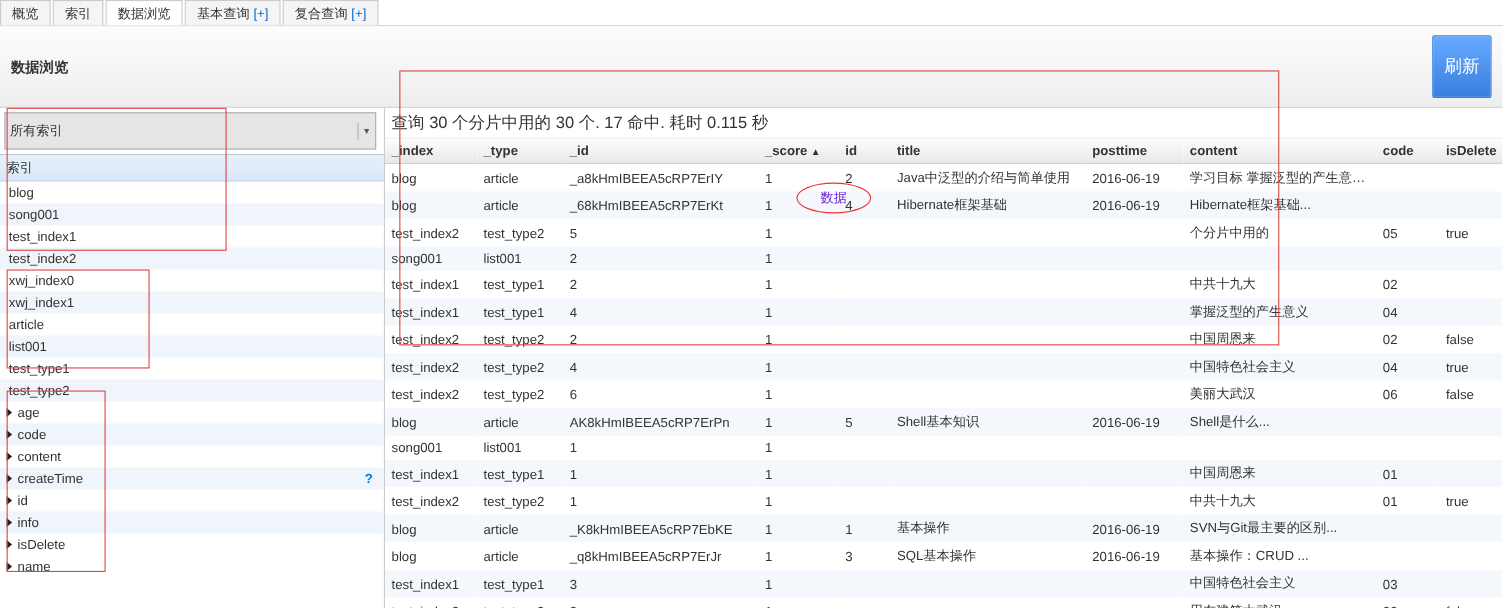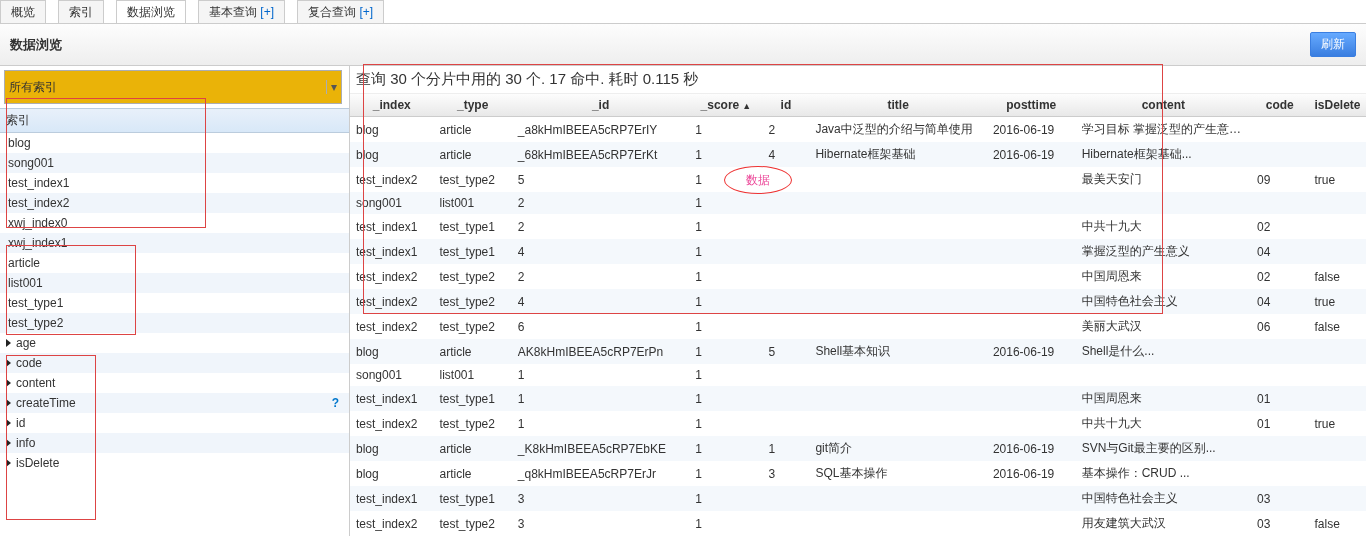--- a/index.html
+++ b/index.html
@@ -1,44 +1,44 @@
 <!DOCTYPE html>
 <html><head>
 <meta charset="utf-8">
 <style>
 * { box-sizing: border-box; margin: 0; padding: 0; }
 body { font-family: "Microsoft YaHei", Arial, sans-serif; font-size: 12px; color: #333; background: #fff; width: 1366px; }
 .tabs { border-bottom: 1px solid #ccc; padding: 0; height: 24px; display: flex; }
-.tab { border: 1px solid #ccc; border-bottom: none; padding: 3px 10px; margin-right: 12px; cursor: pointer; background: #f5f5f5; font-size: 12px; }
+.tab { border: 1px solid #ccc; border-bottom: none; padding: 3px 10px; margin-right: 2px; cursor: pointer; background: #f5f5f5; font-size: 12px; }
 .tab.active { background: #fff; position: relative; z-index: 1; }
 .tab .plus { color: #0066cc; }
 .titlebar { display: flex; justify-content: space-between; align-items: center; padding: 8px 10px; border-bottom: 1px solid #ccc; background: linear-gradient(#fdfdfd,#eee); }
 .titlebar h2 { font-size: 13px; font-weight: bold; }
-.refresh-btn { background: linear-gradient(#66aaff,#3a7ee0); color: #fff; border: 1px solid #3a7ee0; padding: 3px 10px; cursor: pointer; font-size: 12px; border-radius: 2px; }
+.refresh-btn { background: linear-gradient(#66aaff,#3a7ee0); color: #fff; border: 1px solid #3a7ee0; padding: 17px 10px; cursor: pointer; font-size: 16px; border-radius: 2px; }
 .main { display: flex; }
 .sidebar { width: 350px; flex-shrink: 0; border-right: 1px solid #ccc; }
-.dropdown { width: 338px; margin: 4px; border: 1px solid #abadb3; padding: 16px 4px; height: 22px; background: #eab308; display: flex; justify-content: space-between; align-items: center; cursor: pointer; }
+.dropdown { width: 338px; margin: 4px; border: 1px solid #abadb3; padding: 16px 4px; height: 22px; background: #e5e5e5; display: flex; justify-content: space-between; align-items: center; cursor: pointer; font-family: Liberation Mono, monospace; }
 .dropdown .arrow { border-left: 1px solid #abadb3; padding-left: 4px; color: #555; }
 .section-header { background: linear-gradient(#e8f0fa,#d8e8f8); padding: 3px 6px; border-top: 1px solid #bcd; border-bottom: 1px solid #bcd; font-size: 12px; }
 .sidebar-list .item { padding: 3px 8px; cursor: pointer; }
 .sidebar-list .item.odd { background: #f0f5fb; }
 .field-item { display: flex; align-items: center; padding: 3px 4px; cursor: pointer; justify-content: space-between; }
 .field-item .left { display: flex; align-items: center; }
 .field-item.odd { background: #f0f5fb; }
 .field-item .tri { display:inline-block; width:0; height:0; border-top:4px solid transparent; border-bottom:4px solid transparent; border-left:5px solid #222; margin-right:5px; margin-left:2px; }
 .field-item .q { color: #07c; font-weight: bold; padding-right: 6px; }
 .content { flex: 1; overflow: auto; }
 .summary { padding: 4px 6px; font-size: 15px; border-bottom: 1px solid #eee; }
 table { border-collapse: collapse; width: 100%; table-layout: fixed; }
-th { text-align: center; background: linear-gradient(#fdfdfd,#e8e8e8); border-bottom: 1px solid #ccc; padding: 4px 6px; font-weight: bold; font-size: 12px; white-space: nowrap; overflow: hidden; }
+th { text-align: left; background: linear-gradient(#fdfdfd,#e8e8e8); border-bottom: 1px solid #ccc; padding: 4px 6px; font-weight: bold; font-size: 12px; white-space: nowrap; overflow: hidden; }
 th .sort { font-size: 9px; margin-left: 3px; }
 td { padding: 4px 6px; font-size: 12px; border-bottom: 0px solid #f2f2f2; white-space: nowrap; overflow: hidden; text-overflow: ellipsis; }
 tbody tr:nth-child(even) td { background: #f4f8fc; }
 .annot-box { position: absolute; border: 1px solid #d44; pointer-events: none; }
-.annot-ellipse { position:absolute; border:1px solid #e33; border-radius:50%; color:#ec4899; display:flex; align-items:center; justify-content:center; pointer-events:none; }
+.annot-ellipse { position:absolute; border:1px solid #e33; border-radius:50%; color:#6d28d9; display:flex; align-items:center; justify-content:center; pointer-events:none; }
 .col-index{width:80px}.col-type{width:75px}.col-id{width:170px}.col-score{width:70px}.col-id2{width:45px}.col-title{width:170px}.col-posttime{width:85px}.col-content{width:168px}.col-code{width:55px}.col-isdel{width:55px}
 </style>
 </head>
 <body>
 
 <div class="tabs">
   <div class="tab">概览</div>
   <div class="tab">索引</div>
   <div class="tab active">数据浏览</div>
   <div class="tab"><span>基本查询</span> <span class="plus">[+]</span></div>
@@ -109,20 +109,26 @@
         <div class="field-item odd">
           <span class="left">
             <span class="tri"></span>
             <span>info</span>
           </span>
         </div>
         <div class="field-item">
           <span class="left">
             <span class="tri"></span>
             <span>isDelete</span>
+          </span>
+        </div>
+        <div class="field-item">
+          <span class="left">
+            <span class="tri"></span>
+            <span>name</span>
           </span>
         </div>
       </div>
   </div>
 
   <div class="content">
     <div class="summary">查询 30 个分片中用的 30 个. 17 命中. 耗时 0.115 秒</div>
     <table>
       <thead>
         <tr>
@@ -164,22 +170,22 @@
             <td class="col-isdel"></td>
           </tr>
           <tr>
             <td class="col-index">test_index2</td>
             <td class="col-type">test_type2</td>
             <td class="col-id">5</td>
             <td class="col-score">1</td>
             <td class="col-id2"></td>
             <td class="col-title"></td>
             <td class="col-posttime"></td>
-            <td class="col-content">最美天安门</td>
-            <td class="col-code">09</td>
+            <td class="col-content">个分片中用的</td>
+            <td class="col-code">05</td>
             <td class="col-isdel">true</td>
           </tr>
           <tr>
             <td class="col-index">song001</td>
             <td class="col-type">list001</td>
             <td class="col-id">2</td>
             <td class="col-score">1</td>
             <td class="col-id2"></td>
             <td class="col-title"></td>
             <td class="col-posttime"></td>
@@ -294,21 +300,21 @@
             <td class="col-content">中共十九大</td>
             <td class="col-code">01</td>
             <td class="col-isdel">true</td>
           </tr>
           <tr>
             <td class="col-index">blog</td>
             <td class="col-type">article</td>
             <td class="col-id">_K8kHmIBEEA5cRP7EbKE</td>
             <td class="col-score">1</td>
             <td class="col-id2">1</td>
-            <td class="col-title">git简介</td>
+            <td class="col-title">基本操作</td>
             <td class="col-posttime">2016-06-19</td>
             <td class="col-content">SVN与Git最主要的区别...</td>
             <td class="col-code"></td>
             <td class="col-isdel"></td>
           </tr>
           <tr>
             <td class="col-index">blog</td>
             <td class="col-type">article</td>
             <td class="col-id">_q8kHmIBEEA5cRP7ErJr</td>
             <td class="col-score">1</td>

